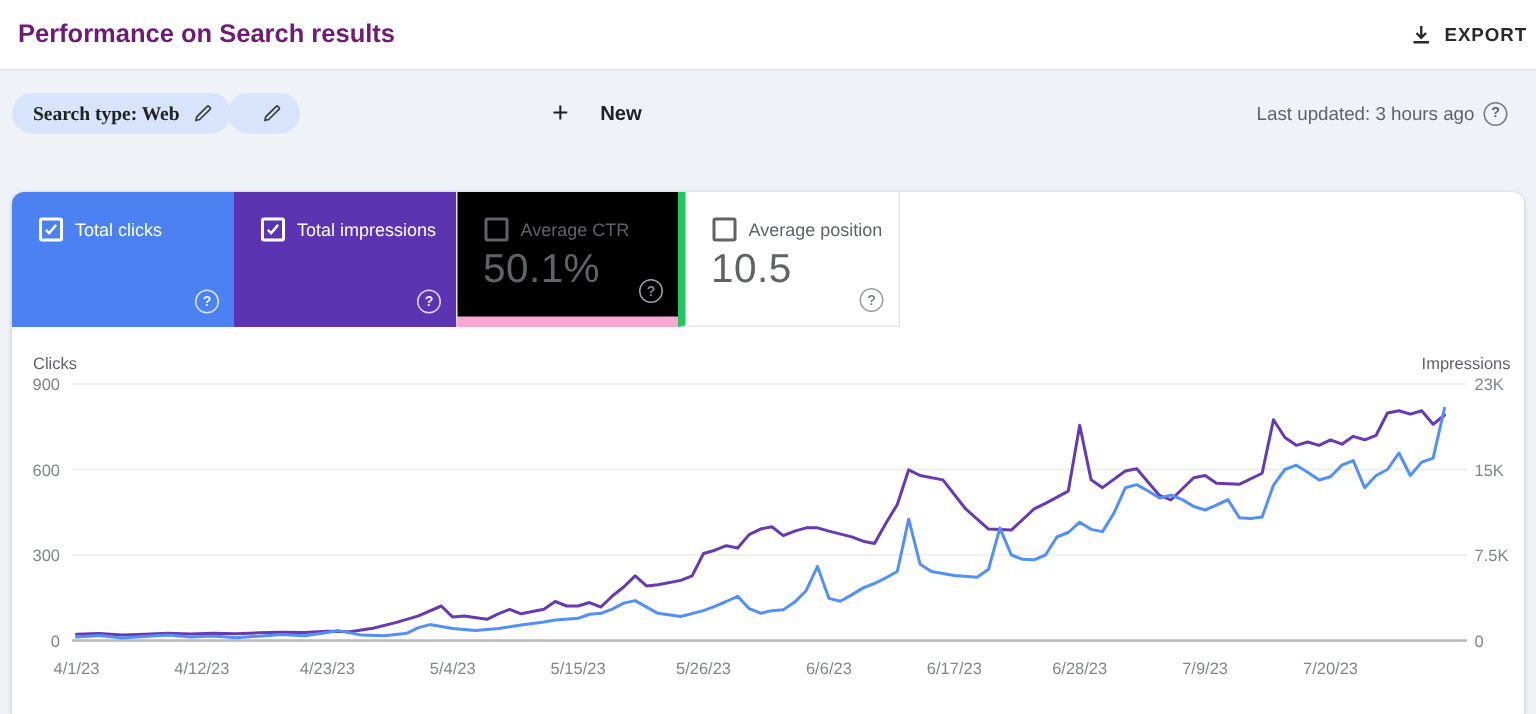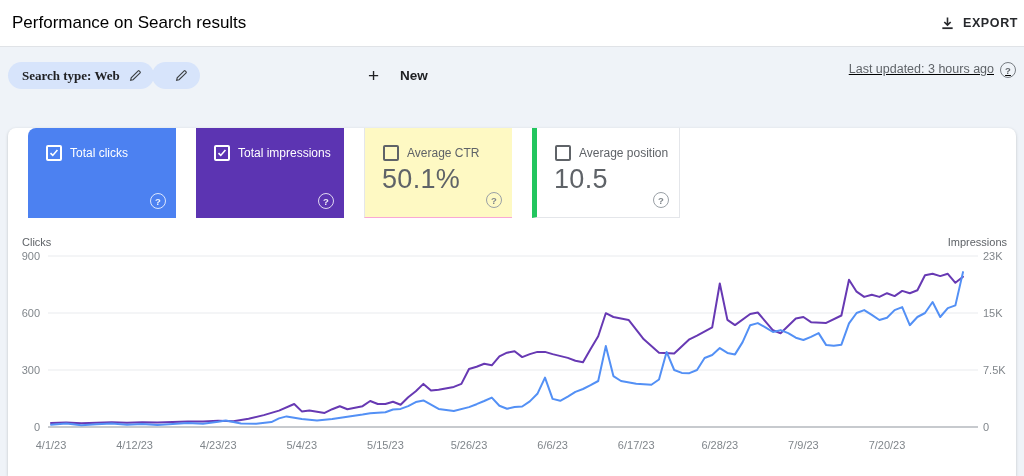--- a/index.html
+++ b/index.html
@@ -1,48 +1,48 @@
 <!DOCTYPE html>
 <html><head>
 <meta charset="utf-8">
 <style>
   html,body{margin:0;padding:0;}
   body{width:1024px;height:476px;overflow:hidden;font-family:"Liberation Sans",sans-serif;}
   .stage{position:relative;width:1024px;height:476px;background:#eff3f8;overflow:hidden;}
 
   
   .header{position:absolute;top:0;left:0;right:0;height:46px;background:#ffffff;border-bottom:1px solid #e0e3e7;}
-  .page-title{position:absolute;left:12px;top:0;line-height:46px;font-size:17px;color:#000000;}
+  .page-title{position:absolute;left:12px;top:0;line-height:46px;font-size:17px;color:#701a75;font-weight:bold;}
   .export-btn{position:absolute;right:0;top:0;height:46px;display:flex;align-items:center;gap:8px;cursor:pointer;background:none;border:none;padding:0 6px;}
   .export-btn .lbl{font-size:12.5px;font-weight:bold;letter-spacing:.6px;color:#27292d;}
   .export-btn svg{display:block;}
 
   
   .chip{position:absolute;top:62px;height:27px;background:#d7e4fb;border-radius:14px;display:flex;align-items:center;padding:0 12px 0 14px;cursor:pointer;}
   .chip .chip-label{font-size:13px;font-weight:bold;color:#202124;white-space:nowrap;font-family:Liberation Serif, serif;}
   .chip .pencil{margin-left:9px;display:flex;align-items:center;}
   .chip-search{left:8px;}
   .chip-date{left:152px;}
   .new-btn{position:absolute;left:360px;top:62px;height:27px;display:flex;align-items:center;gap:9px;background:none;border:none;cursor:pointer;padding:0 8px;}
   .new-btn .plus{font-size:19px;font-weight:400;color:#202124;line-height:1;}
   .new-btn .new-label{font-size:13.5px;font-weight:bold;color:#202124;margin-left:12px;}
-  .last-updated{position:absolute;right:8px;top:62px;height:27px;display:flex;align-items:flex-start;gap:6px;text-decoration:underline;}
+  .last-updated{position:absolute;right:19px;top:62px;height:27px;display:flex;align-items:center;gap:6px;}
   .last-updated .txt{font-size:12.5px;color:#5f6368;}
   .qmark{display:flex;align-items:center;justify-content:center;border-radius:50%;font-weight:bold;}
   .qmark-sm{width:14px;height:14px;border:1.3px solid #777c82;color:#5f6368;font-size:9.5px;}
 
   
   .panel{position:absolute;left:8px;top:128px;width:1008px;height:348px;background:#ffffff;border-radius:8px 8px 0 0;box-shadow:0 1px 3px rgba(60,64,67,.28);}
 
   
   .metrics-row{position:absolute;top:0;left:0;display:flex;height:90px;}
-  .tile{position:relative;width:148px;height:90px;box-sizing:border-box;cursor:pointer;margin-left:20px;}
+  .tile{position:relative;width:148px;height:90px;box-sizing:border-box;cursor:pointer;}
   .tile-clicks{background:#4c81f1;border-radius:8px 0 0 0;}
   .tile-impressions{background:#5c34b2;}
-  .tile-ctr{background:#fef9c3;border-left:1px solid #e4e6ea;border-bottom:1px solid #f9a8d4;}
+  .tile-ctr{background:#000000;border-left:1px solid #e4e6ea;border-bottom:7px solid #f9a8d4;}
   .tile-position{background:#fff;border-left:5px solid #22c55e;border-right:1px solid #e4e6ea;border-bottom:1px solid #e4e6ea;}
   .tile-top{position:absolute;left:18px;top:17px;display:flex;align-items:center;gap:8px;}
   .cbox{width:12px;height:12px;border-radius:2px;flex:0 0 auto;display:flex;align-items:center;justify-content:center;}
   .cbox-checked{border:2px solid #ffffff;}
   .cbox-unchecked{border:2px solid #5f6368;}
   .tile-label{font-size:12px;white-space:nowrap;}
   .tile-light .tile-label{color:#ffffff;}
   .tile-gray .tile-label{color:#5f6368;}
   .tile-value{position:absolute;left:17px;top:36px;font-size:27px;letter-spacing:.3px;}
   .tile-light .tile-value{color:#ffffff;}

